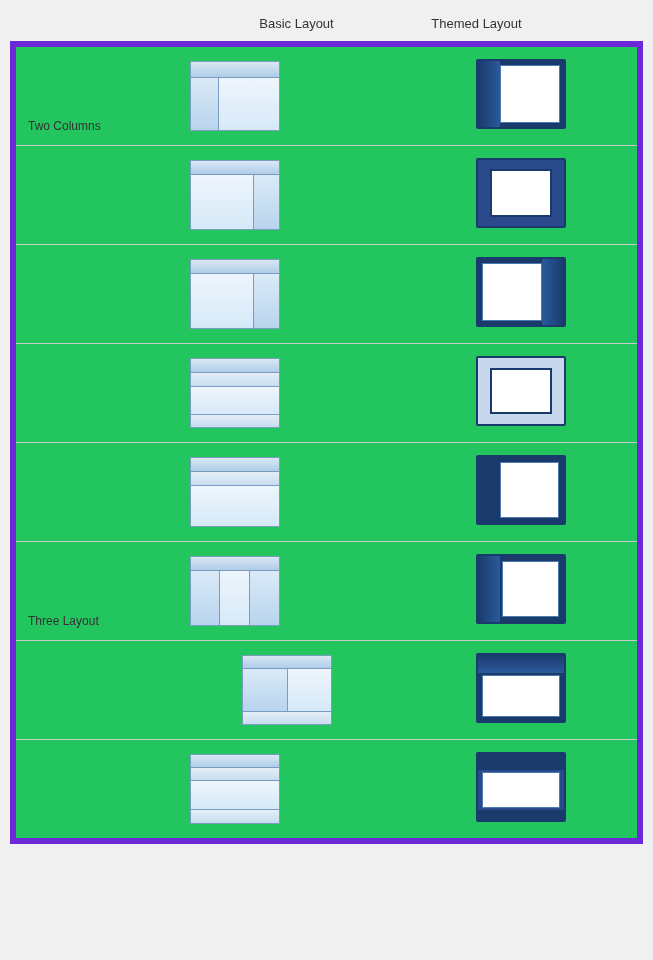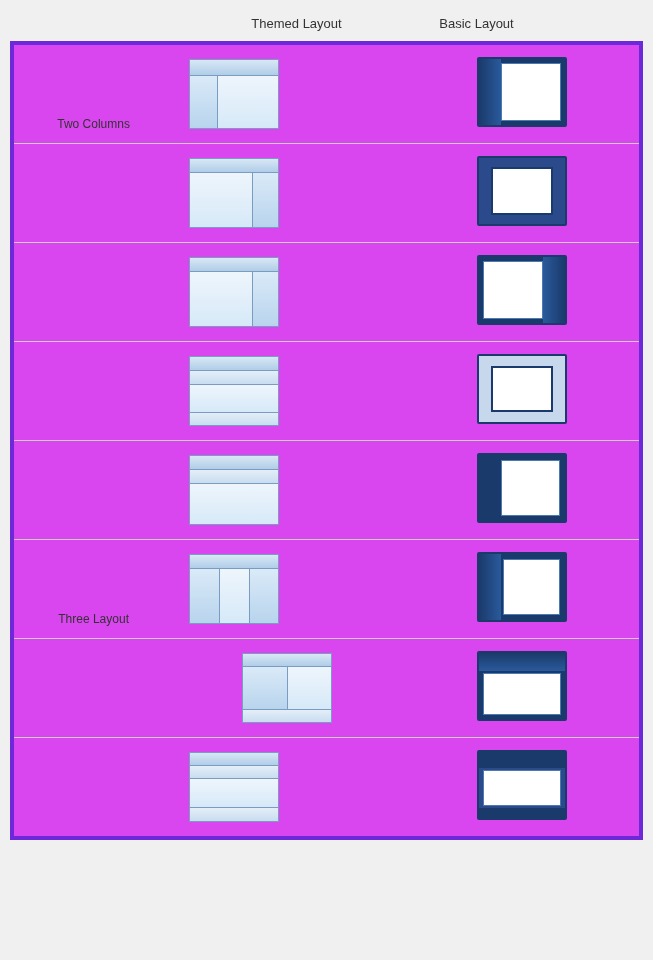--- a/index.html
+++ b/index.html
@@ -27,23 +27,22 @@
       font-size: 13px;
       color: #333;
       font-weight: normal;
     }
     .header-spacer {
       width: 120px;
     }
     .grid-table {
       width: 100%;
       border-collapse: collapse;
-      background: #d946ef;
-      border: 4px solid #6d28d9;
-      text-align: center;
+      background: #22c55e;
+      border: 6px solid #6d28d9;
     }
     .grid-row {
       border-bottom: 1px solid #ccc;
     }
     .label-cell {
       width: 120px;
       vertical-align: bottom;
       padding: 8px 8px 12px 12px;
       font-size: 12px;
       color: #333;
@@ -278,22 +277,22 @@
       background: #1a3a6b;
     }
   </style>
 </head>
 <body>
 
 <div class="page">
 
   <div class="header-row">
     <div class="header-spacer"></div>
+    <div class="header-cell">Basic Layout</div>
     <div class="header-cell">Themed Layout</div>
-    <div class="header-cell">Basic Layout</div>
   </div>
 
   <table class="grid-table">
 
     <tbody>
         <tr class="grid-row">
       <td class="label-cell">
         <span>Two Columns</span>
       </td>
       <td class="layout-cell">

